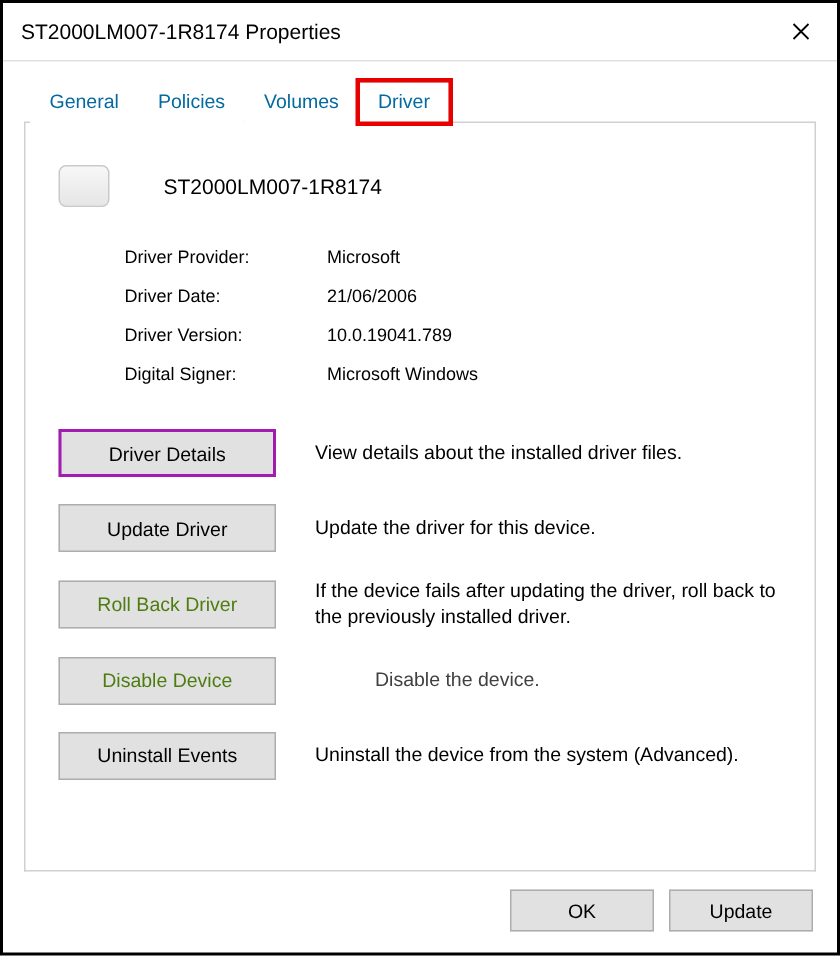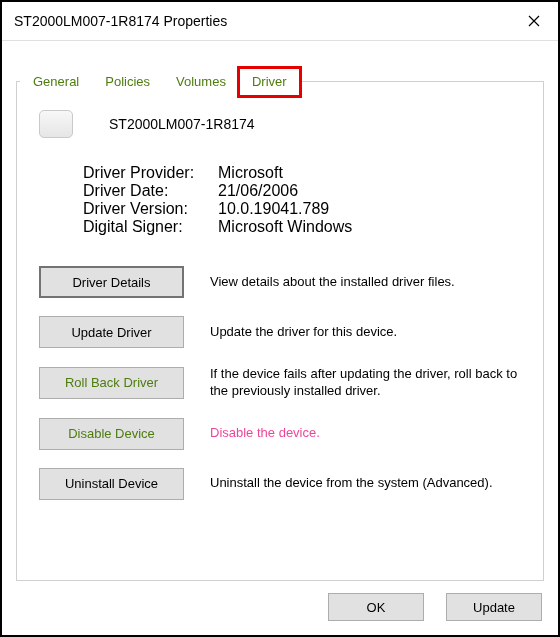--- a/index.html
+++ b/index.html
@@ -36,22 +36,22 @@
       padding-left: 4px;
     }
     .tab {
       padding: 5px 12px 6px 12px;
       font-size: 13px;
       background: #fff;
       border: 1px solid transparent;
       border-bottom: none;
       cursor: pointer;
       position: relative;
-      top: 15px;
-      color: #4d7c0f;
+      top: 1px;
+      color: #0369a1;
     }
     .tab.active {
       border: 1px solid #d0d0d0;
       border-bottom: 1px solid #fff;
       background: #fff;
     }
     .tab.highlight {
       outline: 3px solid #e60000;
       outline-offset: -1px;
     }
@@ -75,22 +75,23 @@
       background: linear-gradient(#f7f7f7, #e6e6e6);
       border: 1px solid #c9c9c9;
       border-radius: 5px;
       position: relative;
     }
     .device-name { font-size: 14px; }
     .info-grid {
       margin-left: 44px;
       display: grid;
       grid-template-columns: 135px auto;
+      row-gap: 12px;
       margin-bottom: 30px;
-      font-size: 16px;
+      font-size: 12px;
     }
     .actions {
       display: flex;
       flex-direction: column;
       gap: 18px;
     }
     .action-row {
       display: flex;
       align-items: center;
       gap: 26px;
@@ -98,37 +99,37 @@
     .action-btn {
       width: 145px;
       height: 32px;
       border: 1px solid #adadad;
       background: #e1e1e1;
       font-family: inherit;
       font-size: 13px;
       cursor: pointer;
     }
     .action-btn.focused {
-      border: 2px solid #737373;
+      border: 2px solid #a21caf;
       background: #e1e1e1;
     }
     .action-btn:disabled {
       color: #4d7c0f;
       cursor: default;
     }
     .action-desc {
       font-size: 13px;
       flex: 1;
       line-height: 1.3;
     }
-    .action-desc.disabled { color: #ec4899; }
+    .action-desc.disabled { color: #404040; margin-left: 40px; }
     .footer {
       display: flex;
       justify-content: flex-end;
-      gap: 22px;
+      gap: 10px;
       padding: 12px 16px 14px 0;
     }
     .footer .btn {
       width: 96px;
       height: 28px;
       border: 1px solid #adadad;
       background: #e1e1e1;
       font-family: inherit;
       font-size: 13px;
       cursor: pointer;
@@ -183,21 +184,21 @@
     </div>
     <div class="action-row">
       <button class="action-btn" disabled="">Roll Back Driver</button>
       <div class="action-desc">If the device fails after updating the driver, roll back to the previously installed driver.</div>
     </div>
     <div class="action-row">
       <button class="action-btn" disabled="">Disable Device</button>
       <div class="action-desc disabled">Disable the device.</div>
     </div>
     <div class="action-row">
-      <button class="action-btn">Uninstall Device</button>
+      <button class="action-btn">Uninstall Events</button>
       <div class="action-desc">Uninstall the device from the system (Advanced).</div>
     </div>
   </div>
 </div>
 
 <div class="footer">
   <button class="btn">OK</button>
   <button class="btn">Update</button>
 </div>
 

